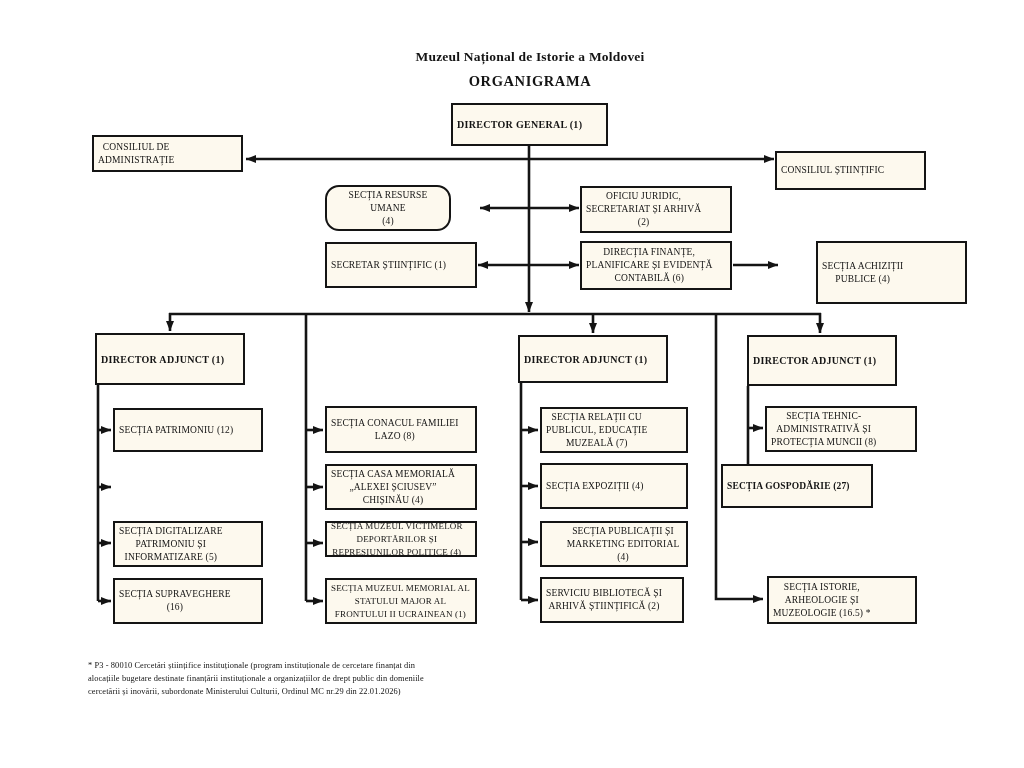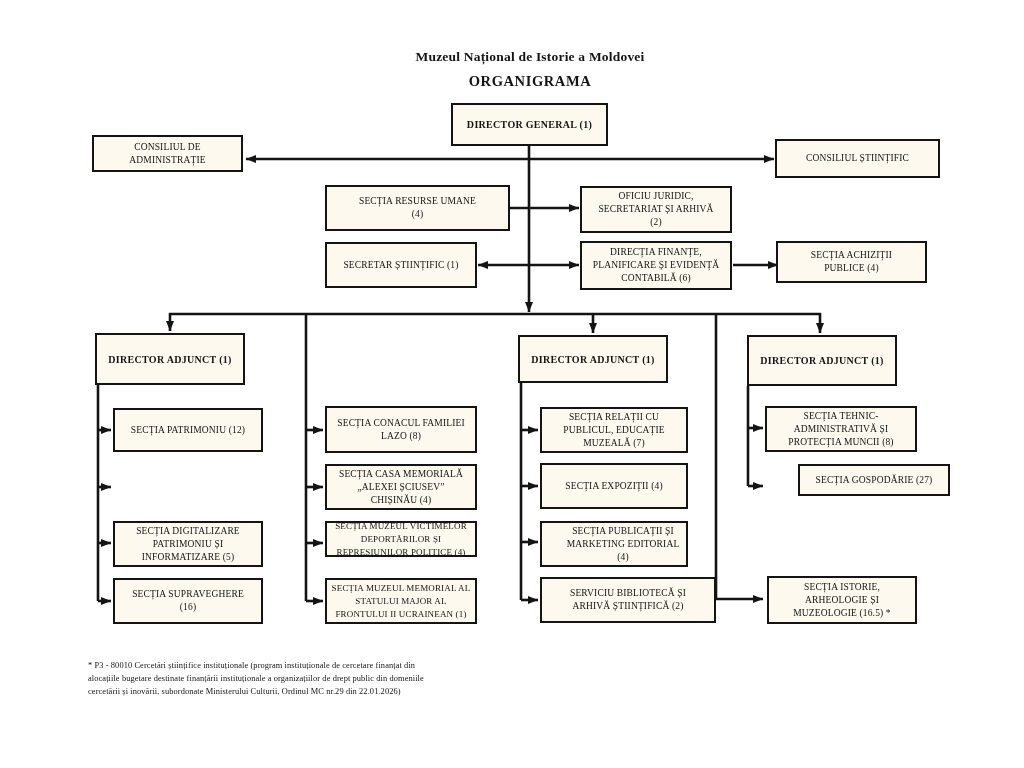--- a/index.html
+++ b/index.html
@@ -12,21 +12,21 @@
     overflow:hidden;margin:0 auto;
   }
   .connectors{position:absolute;left:0;top:0;width:1024px;height:768px;}
   .connectors line, .connectors path.wire{stroke:var(--line);stroke-width:2.6;fill:none;}
   .connectors .ah-fill{fill:var(--line);stroke:none;}
   .title-wrap{position:absolute;left:110px;top:49px;width:840px;text-align:center;}
   .title{font-size:13.5px;font-weight:bold;letter-spacing:.2px;}
   .subtitle{font-size:14.5px;font-weight:bold;margin-top:8px;letter-spacing:.6px;}
   .node{
     position:absolute;box-sizing:border-box;background:var(--fill);
-    border:2px solid var(--border);display:flex;align-items:center;justify-content:center;
+    border:2px solid var(--border);display:flex;align-items:center;
     text-align:center;padding:2px 4px;
   }
   .node-label{white-space:pre-line;font-size:9.5px;line-height:13px;letter-spacing:.15px;}
   .node.director .node-label{font-weight:bold;font-size:10px;letter-spacing:.3px;}
   .footnote{
     position:absolute;left:88px;top:659px;width:410px;
     font-size:8.4px;line-height:13px;white-space:pre-line;letter-spacing:.1px;
   }
 </style>
 </head>
@@ -87,42 +87,42 @@
     <div class="subtitle">ORGANIGRAMA</div>
   </div>
 
   <div class="node director" style="left:451px;top:103px;width:157px;height:43px;">
     <span class="node-label">DIRECTOR GENERAL (1)</span>
     </div>
   <div class="node" style="left:92px;top:135px;width:151px;height:37px;">
     <span class="node-label">CONSILIUL DE
 ADMINISTRAȚIE</span>
     </div>
-  <div class="node" style="left:775px;top:139px;width:165px;height:39px;">
+  <div class="node" style="left:775px;top:151px;width:151px;height:39px;">
     <span class="node-label">CONSILIUL ȘTIINȚIFIC</span>
     </div>
 
-  <div class="node" style="left:325px;top:185px;width:185px;height:46px;">
+  <div class="node" style="left:325px;top:185px;width:126px;height:46px;border-radius:14px;">
     <span class="node-label">SECȚIA RESURSE UMANE
 (4)</span>
     </div>
   <div class="node" style="left:580px;top:186px;width:152px;height:47px;">
     <span class="node-label">OFICIU JURIDIC,
 SECRETARIAT ȘI ARHIVĂ
 (2)</span>
     </div>
   <div class="node" style="left:325px;top:242px;width:152px;height:46px;">
     <span class="node-label">SECRETAR ȘTIINȚIFIC  (1)</span>
     </div>
   <div class="node" style="left:580px;top:241px;width:152px;height:49px;">
     <span class="node-label">DIRECȚIA FINANȚE,
 PLANIFICARE ȘI EVIDENȚĂ
 CONTABILĂ  (6)</span>
     </div>
-  <div class="node" style="left:776px;top:241px;width:151px;height:42px;">
+  <div class="node" style="left:816px;top:241px;width:151px;height:63px;">
     <span class="node-label">SECȚIA ACHIZIȚII
 PUBLICE (4)</span>
     </div>
 
   <div class="node director" style="left:95px;top:333px;width:150px;height:52px;">
     <span class="node-label">DIRECTOR ADJUNCT (1)</span>
     </div>
   <div class="node director" style="left:518px;top:335px;width:150px;height:48px;">
     <span class="node-label">DIRECTOR ADJUNCT (1)</span>
     </div>
@@ -168,31 +168,31 @@
 PUBLICUL, EDUCAȚIE
 MUZEALĂ (7)</span>
     </div>
   <div class="node" style="left:540px;top:463px;width:148px;height:46px;">
     <span class="node-label">SECȚIA  EXPOZIȚII (4)</span>
     </div>
   <div class="node" style="left:540px;top:521px;width:148px;height:46px;padding-left:22px;">
     <span class="node-label">SECȚIA PUBLICAȚII ȘI
 MARKETING EDITORIAL (4)</span>
     </div>
-  <div class="node" style="left:540px;top:577px;width:176px;height:46px;">
+  <div class="node" style="left:540px;top:577px;width:144px;height:46px;">
     <span class="node-label">SERVICIU BIBLIOTECĂ ȘI
 ARHIVĂ ȘTIINȚIFICĂ (2)</span>
     </div>
 
   <div class="node" style="left:765px;top:406px;width:152px;height:46px;">
     <span class="node-label">SECȚIA TEHNIC-
 ADMINISTRATIVĂ ȘI
 PROTECȚIA MUNCII (8)</span>
     </div>
-  <div class="node" style="left:798px;top:464px;width:152px;height:32px;">
+  <div class="node" style="left:721px;top:464px;width:152px;height:44px;font-weight:bold;">
     <span class="node-label">SECȚIA GOSPODĂRIE (27)</span>
     </div>
   <div class="node" style="left:767px;top:576px;width:150px;height:48px;">
     <span class="node-label">SECȚIA ISTORIE,
 ARHEOLOGIE ȘI
 MUZEOLOGIE (16.5) *</span>
     </div>
 
   <div class="footnote">* P3 - 80010 Cercetări științifice instituționale (program instituționale de cercetare finanțat din
 alocațiile bugetare destinate finanțării instituționale a organizațiilor de drept public din domeniile

